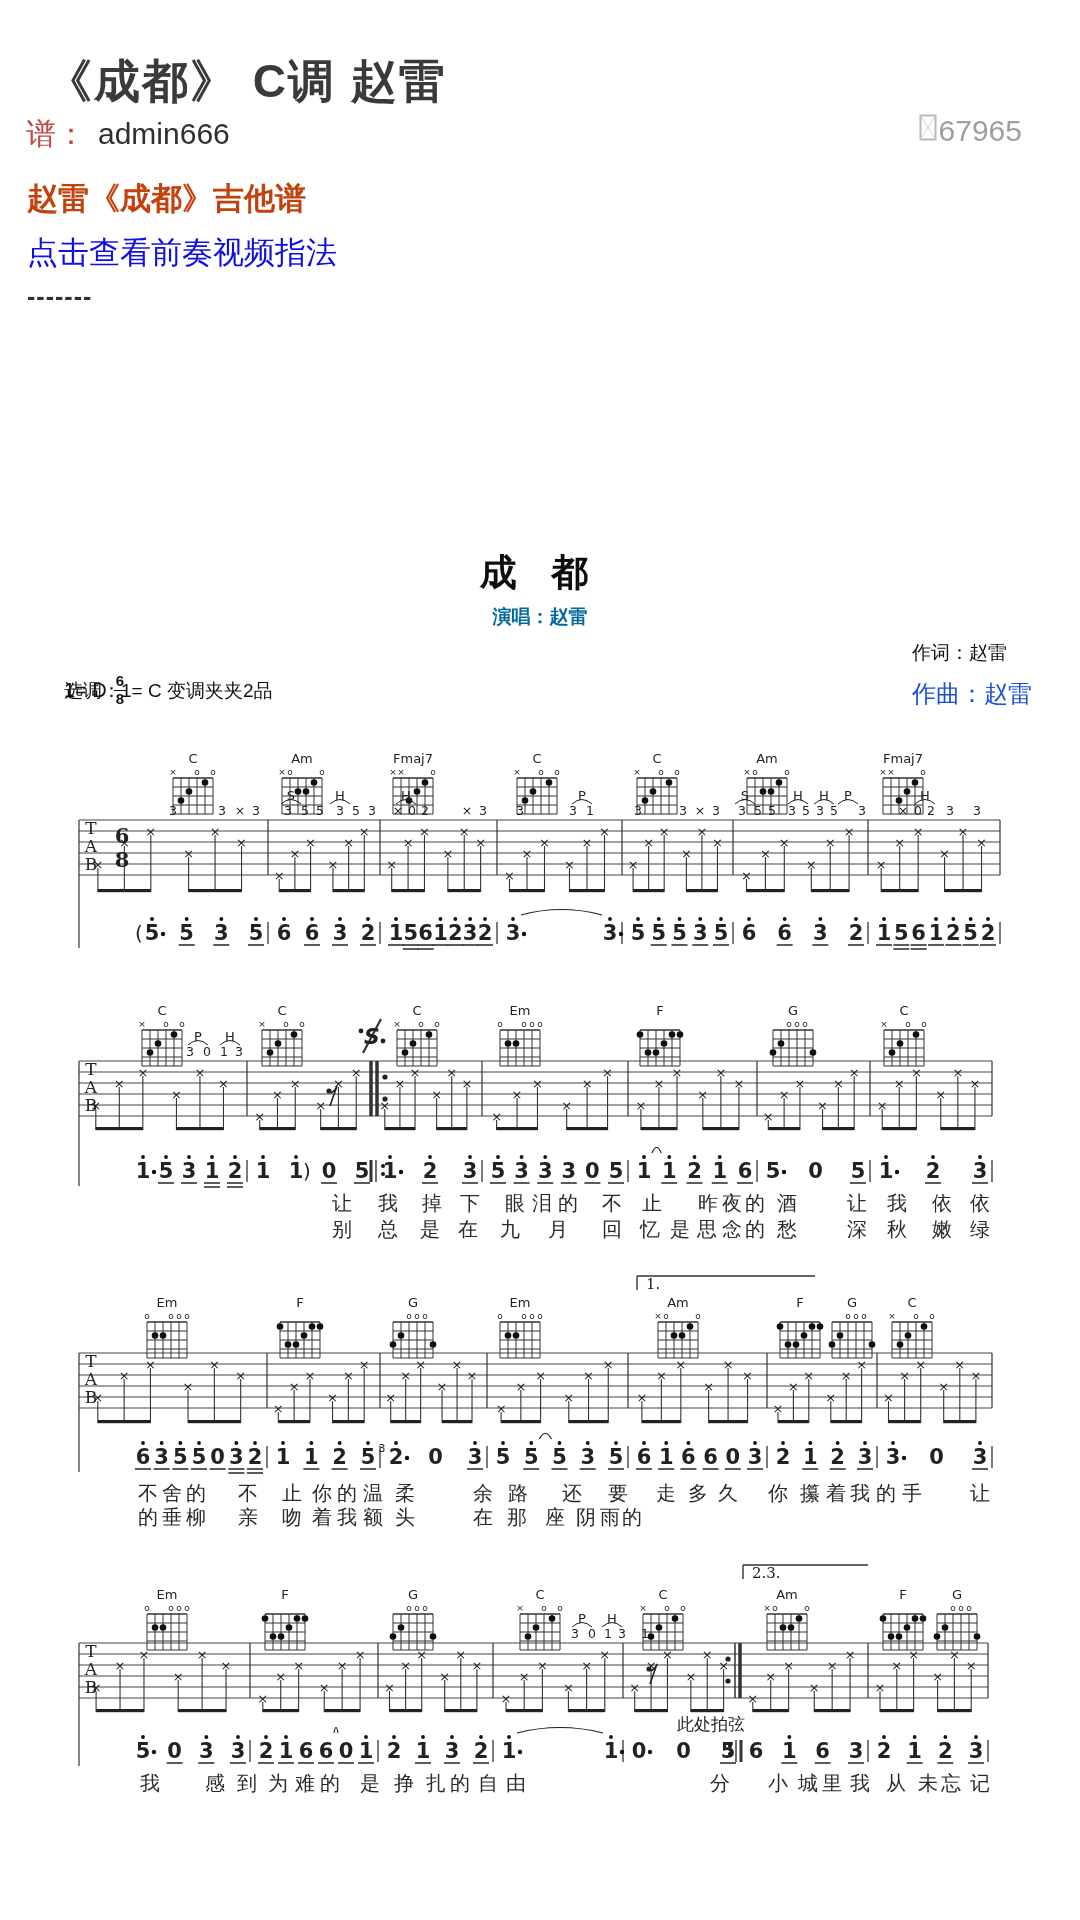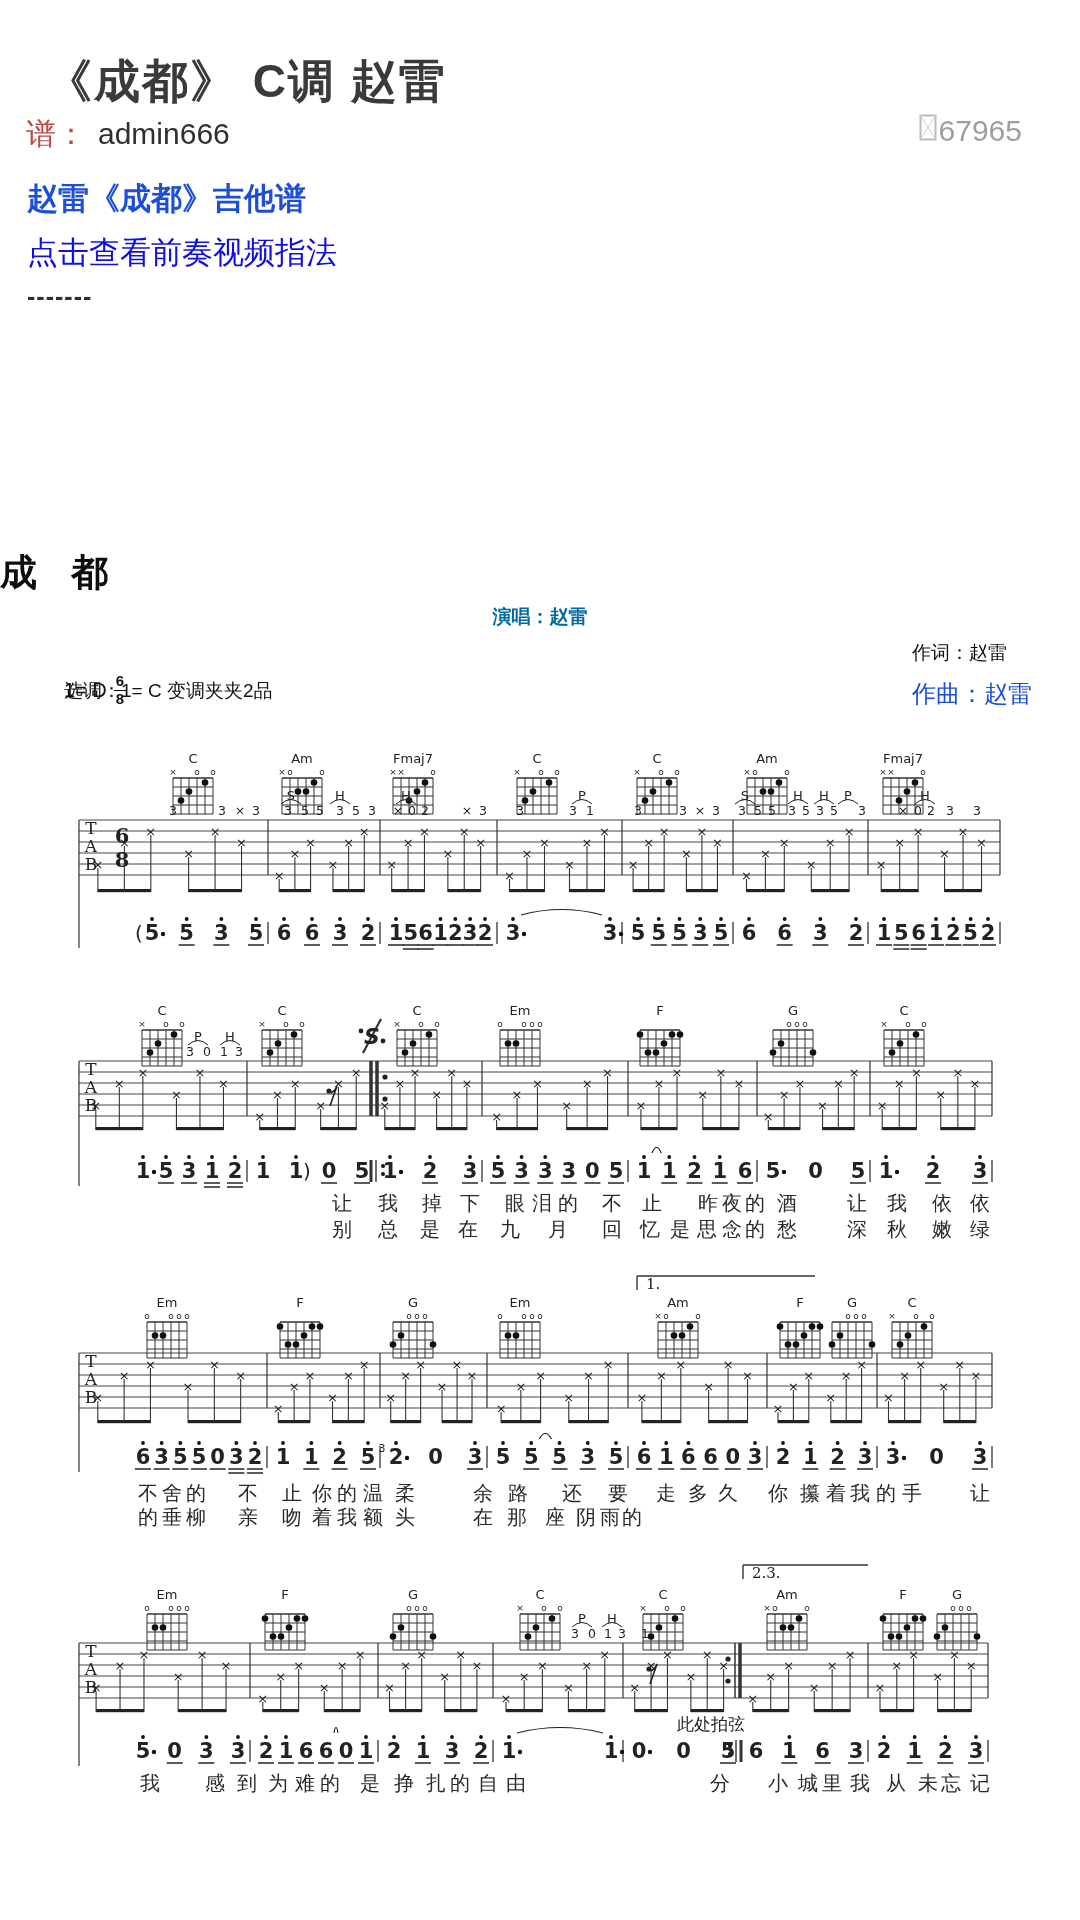--- a/index.html
+++ b/index.html
@@ -5,24 +5,24 @@
   html,body{margin:0;padding:0;background:#fff;}
   .page{position:relative;width:1080px;height:1920px;background:#fff;overflow:hidden;
         font-family:"Liberation Sans",sans-serif;border-radius:28px;}
   #tabsvg{position:absolute;left:0;top:0;width:1080px;height:1920px;}
   .title{position:absolute;left:46px;top:20px;font-size:46px;font-weight:600;color:#3a3a3a;letter-spacing:2px;}
   .meta-left{position:absolute;left:26px;top:114px;font-size:30px;color:#333;}
   .meta-label{color:#c14848;}
   .meta-user{color:#2f2f2f;margin-left:12px;}
   .views{position:absolute;right:58px;top:114px;font-size:30px;color:#9e9e9e;display:flex;gap:2px;}
   .views svg{display:block;}
-  .h2{position:absolute;left:27px;top:178px;font-size:31px;font-weight:bold;color:#1d4ed8;font-family:Liberation Serif, serif;}
+  .h2{position:absolute;left:27px;top:178px;font-size:31px;font-weight:bold;color:#c2410c;font-family:Liberation Serif, serif;}
   .lnk{position:absolute;left:27px;top:232px;font-size:31px;color:#0f0fe0;text-decoration:none;cursor:pointer;}
   .dash{position:absolute;left:27px;top:282px;font-size:25px;font-weight:bold;color:#2f2f2f;letter-spacing:1px;}
-  .sheettitle{position:absolute;left:0;width:100%;top:548px;text-align:left;font-size:37px;font-weight:bold;color:#0d0d0d;letter-spacing:12px;}
+  .sheettitle{position:absolute;left:0;width:100%;top:548px;text-align:center;font-size:37px;font-weight:bold;color:#0d0d0d;letter-spacing:12px;}
   .singer{position:absolute;left:0;width:100%;top:604px;text-align:center;font-size:19px;color:#0369a1;font-weight:bold;}
   .keyline{position:absolute;left:64px;top:633px;font-size:20px;color:#111;display:flex;align-items:center;gap:7px;margin-top:40px;}
   .frac{display:inline-flex;flex-direction:column;font-size:15px;line-height:1.1;text-align:center;font-weight:bold;}
   .frac .num{border-bottom:1.5px solid #111;padding:0 2px;}
   .tuning{position:absolute;left:64px;top:678px;font-size:19px;color:#111;}
   .credit1{position:absolute;left:912px;top:640px;font-size:19px;color:#111;}
   .credit2{position:absolute;left:912px;top:678px;font-size:24px;color:#1d4ed8;}
 </style>
 </head>
 <body>

